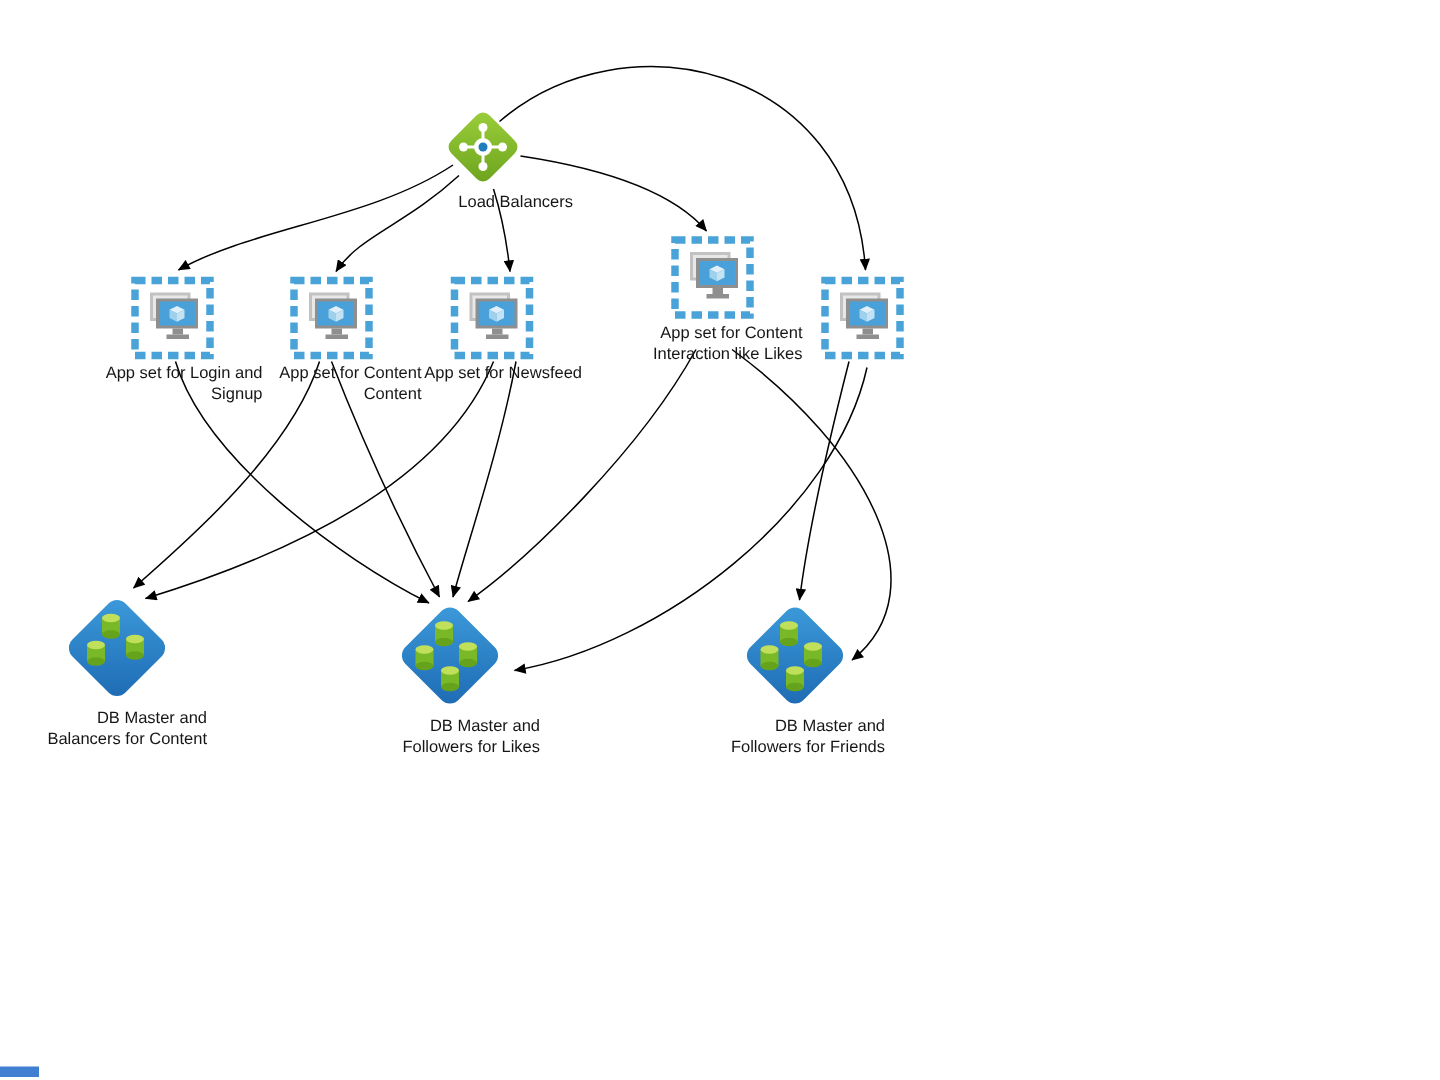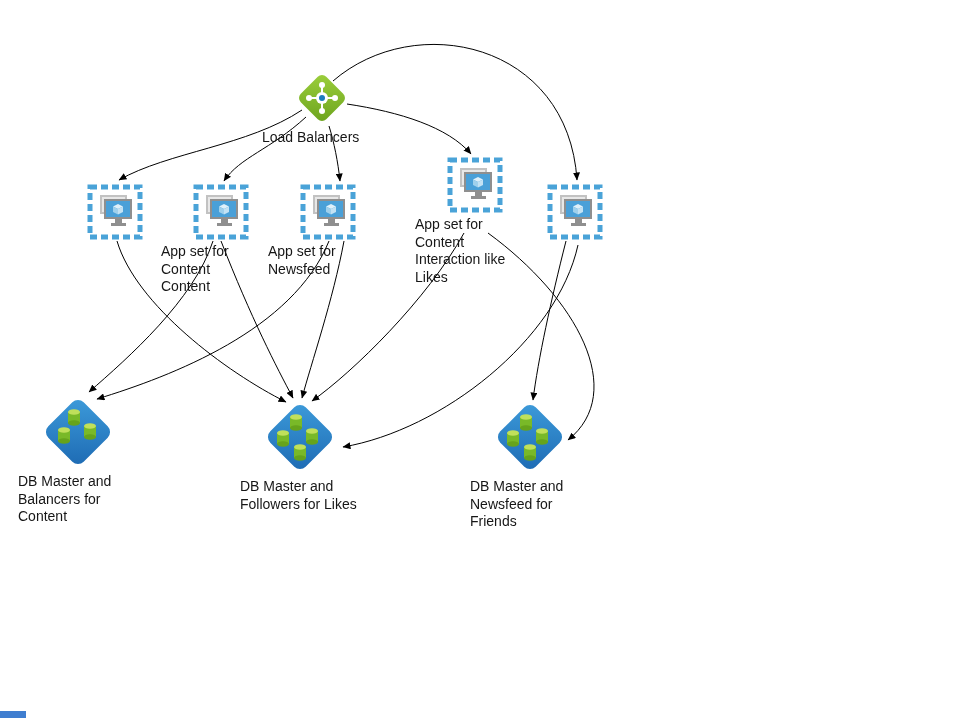--- a/index.html
+++ b/index.html
@@ -25,24 +25,24 @@
     width: 120px;
     display: flex;
     flex-direction: column;
     align-items: center;
   }
   .node .icon-wrap {
     line-height: 0;
   }
   .node .label {
     margin-top: 3px;
-    font-size: 14px;
+    font-size: 11px;
     line-height: 1.25;
     color: #161616;
-    text-align: left;
+    text-align: right;
     width: 100%;
   }
   .corner-marker {
     position: absolute;
     left: 0;
     bottom: 2px;
     width: 26px;
     height: 7px;
     background: #3f7ed0;
   }
@@ -126,20 +126,24 @@
         <rect x="15" y="13" width="23" height="15" fill="#e8e8e8"></rect>
         <rect x="17" y="15" width="28" height="20" fill="#8f8f8f"></rect>
         <rect x="19" y="17" width="24" height="16" fill="#4aa0d8"></rect>
         <polygon points="31,20 36,22.5 31,25 26,22.5" fill="#dff0fa"></polygon>
         <polygon points="26,22.5 31,25 31,30.5 26,28" fill="#9fd0ec"></polygon>
         <polygon points="36,22.5 31,25 31,30.5 36,28" fill="#c3e2f4"></polygon>
         <rect x="28" y="35" width="7" height="4" fill="#8f8f8f"></rect>
         <rect x="24" y="39" width="15" height="3" fill="#8f8f8f"></rect>
       </svg>
     </div>
+    <div class="label">
+      <div>App set for Login and</div>
+      <div>Signup</div>
+    </div>
   </div>
 
   <div class="node" style="left:161px; top:184px;">
     <div class="icon-wrap">
       <svg width="56" height="56" viewBox="0 0 56 56">
         <rect x="3" y="3" width="50" height="50" fill="#fff" stroke="#4aa3d8" stroke-width="5" stroke-dasharray="7 4"></rect>
         <rect x="13" y="11" width="27" height="19" fill="#c2c2c2"></rect>
         <rect x="15" y="13" width="23" height="15" fill="#e8e8e8"></rect>
         <rect x="17" y="15" width="28" height="20" fill="#8f8f8f"></rect>
         <rect x="19" y="17" width="24" height="16" fill="#4aa0d8"></rect>
@@ -251,19 +255,19 @@
       <svg width="76" height="76" viewBox="0 0 76 76">
         <rect x="13" y="13" width="50" height="50" rx="8" fill="url(#dbBlue)" transform="rotate(45 38 38)"></rect>
         <use href="#cyl" transform="translate(28,15)"></use>
         <use href="#cyl" transform="translate(44,29)"></use>
         <use href="#cyl" transform="translate(15,31)"></use>
         <use href="#cyl" transform="translate(32,45)"></use>
       </svg>
     </div>
     <div class="label">
       <div>DB Master and</div>
-      <div>Newsfeed for Friends</div>
+      <div>Followers for Friends</div>
     </div>
   </div>
 
   <div class="corner-marker"></div>
 
 </div>
 
 </body></html>

